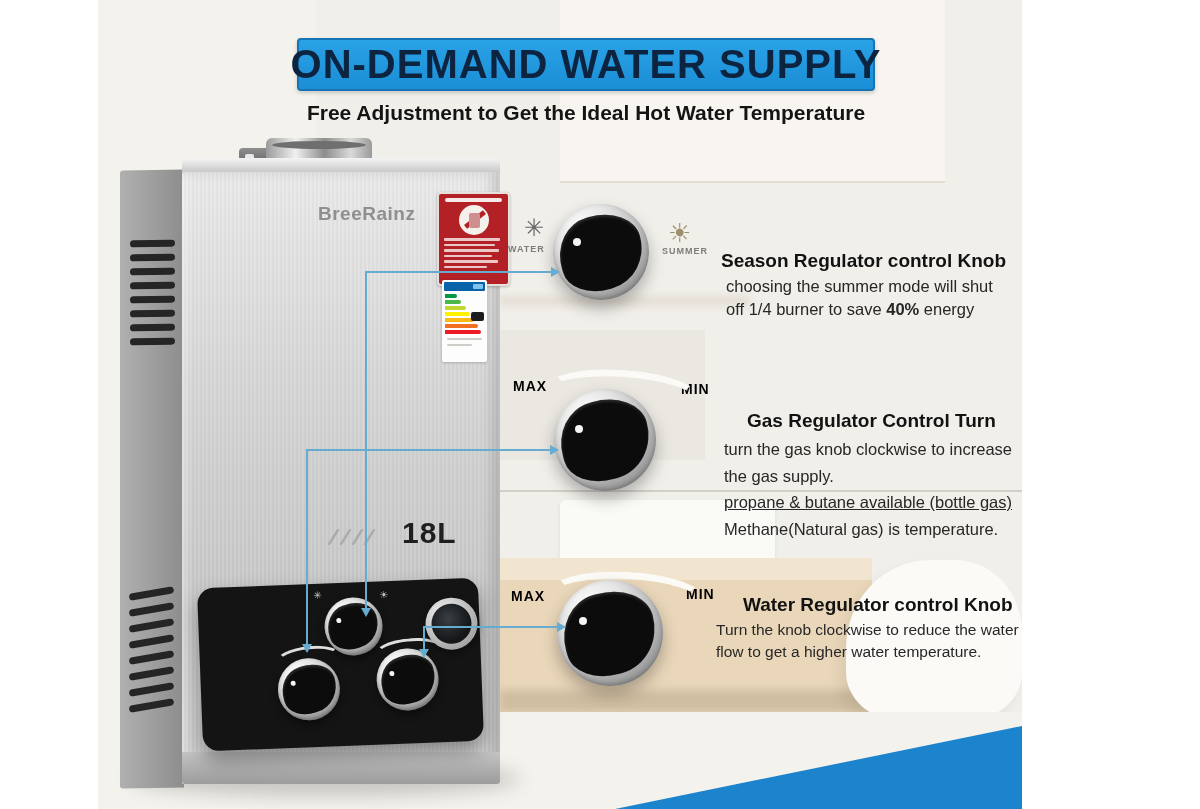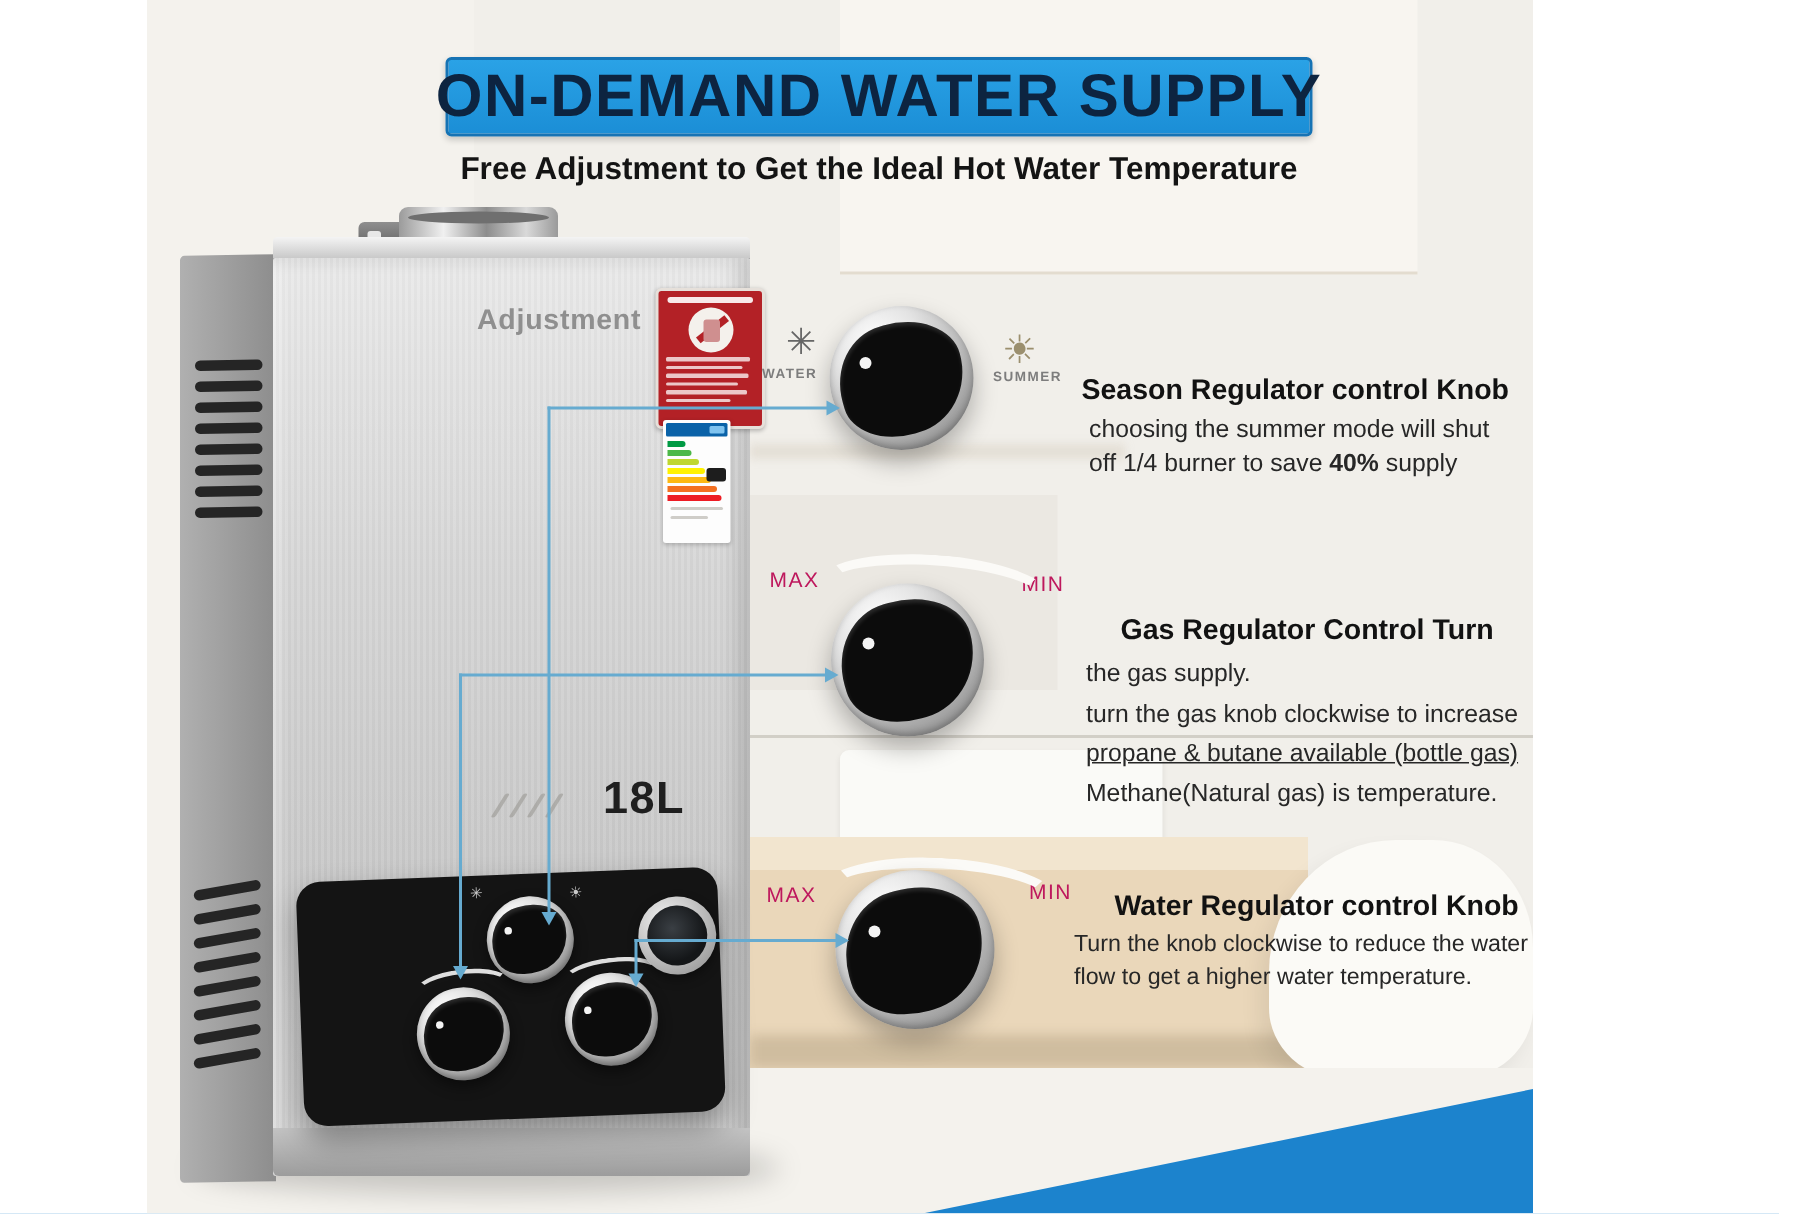--- a/index.html
+++ b/index.html
@@ -78,21 +78,21 @@
   .led{position:absolute;width:52px;height:52px;border-radius:50%;background:radial-gradient(circle at 35% 30%,#f2f2f2,#b9b9b9 55%,#8a8a8a);box-shadow:0 3px 7px rgba(0,0,0,.4);}
   .led::after{content:"";position:absolute;left:6px;top:6px;width:40px;height:40px;border-radius:50%;background:radial-gradient(circle at 42% 38%,#3a3f44,#141618 65%);}
 
   
   .cline{position:absolute;background:#66abd0;z-index:30;}
   .arr-r{position:absolute;width:0;height:0;border-top:5px solid transparent;border-bottom:5px solid transparent;border-left:9px solid #66abd0;z-index:30;}
   .arr-d{position:absolute;width:0;height:0;border-left:5px solid transparent;border-right:5px solid transparent;border-top:9px solid #66abd0;z-index:30;}
 
   
   .tiny-label{position:absolute;font-size:9px;color:#7d7d7d;letter-spacing:1px;font-weight:bold;}
-  .mm-label{position:absolute;font-size:14px;color:#be185d;letter-spacing:1px;font-weight:normal;}
+  .mm-label{position:absolute;font-size:14px;color:#000000;letter-spacing:1px;font-weight:bold;}
   .season-icon{position:absolute;color:#666;}
   .co-title{position:absolute;font-size:19px;font-weight:bold;color:#121212;white-space:nowrap;}
   .co-body{position:absolute;font-size:16.5px;color:#272727;white-space:nowrap;}
   .co-body div{white-space:nowrap;}
   .u{text-decoration:underline;}
 </style>
 </head>
 <body>
 
 <div class="canvas">
@@ -135,21 +135,21 @@
     <div class="slot" style="left:9px;top:468px;transform:rotate(-9deg)"></div>
     <div class="slot" style="left:9px;top:484px;transform:rotate(-9deg)"></div>
     <div class="slot" style="left:9px;top:500px;transform:rotate(-9deg)"></div>
     <div class="slot" style="left:9px;top:516px;transform:rotate(-9deg)"></div>
     <div class="slot" style="left:9px;top:532px;transform:rotate(-9deg)"></div>
   </div>
   <div class="heater-top"></div>
   <div class="heater-front"></div>
   <div class="heater-bottom"></div>
 
-  <div class="brand">Adjustment</div>
+  <div class="brand">BreeRainz</div>
 
   <div class="warn">
     <div class="w-title"></div>
     <div class="w-circle"></div>
     <div class="w-line" style="width:92%"></div>
     <div class="w-line" style="width:84%"></div>
     <div class="w-line" style="width:90%"></div>
     <div class="w-line" style="width:78%"></div>
     <div class="w-line" style="width:88%"></div>
     <div class="w-line" style="width:70%"></div>
@@ -216,34 +216,34 @@
   <div class="tiny-label" style="left:508px;top:244px">WATER</div>
   <span class="season-icon" style="left:668px;top:218px;font-size:26px;color:#9b8f6e">☀</span>
   <div class="tiny-label" style="left:662px;top:246px">SUMMER</div>
   <div class="knob" style="left:553px;top:204px;width:96px;height:96px">
     <div class="face"></div>
       <div class="dot"></div>
   </div>
   <div class="co-title" style="left:721px;top:250px">Season Regulator control Knob</div>
   <div class="co-body" style="left:726px;top:275px;line-height:23px">
     <div>choosing the summer mode will shut</div>
-    <div><span>off 1/4 burner to save </span><b>40%</b><span> supply</span></div>
+    <div><span>off 1/4 burner to save </span><b>40%</b><span> energy</span></div>
   </div>
 
   <div class="mm-label" style="left:513px;top:378px">MAX</div>
   <div class="mm-label" style="left:681px;top:381px">MIN</div>
   <div class="arc" style="left:545px;top:370px;width:156px;height:48px;transform:rotate(4deg)"></div>
   <div class="knob" style="left:554px;top:389px;width:102px;height:102px">
     <div class="face"></div>
       <div class="dot"></div>
   </div>
   <div class="co-title" style="left:747px;top:410px">Gas Regulator Control Turn</div>
   <div class="co-body" style="left:724px;top:436px;line-height:26.5px">
+    <div>turn the gas knob clockwise to increase</div>
     <div>the gas supply.</div>
-    <div>turn the gas knob clockwise to increase</div>
     <div class="u">propane &amp; butane available (bottle gas)</div>
     <div>Methane(Natural gas) is temperature.</div>
   </div>
 
   <div class="mm-label" style="left:511px;top:588px">MAX</div>
   <div class="mm-label" style="left:686px;top:586px">MIN</div>
   <div class="arc" style="left:548px;top:572px;width:158px;height:50px;transform:rotate(3deg)"></div>
   <div class="knob" style="left:557px;top:580px;width:106px;height:106px">
     <div class="face"></div>
       <div class="dot"></div>

